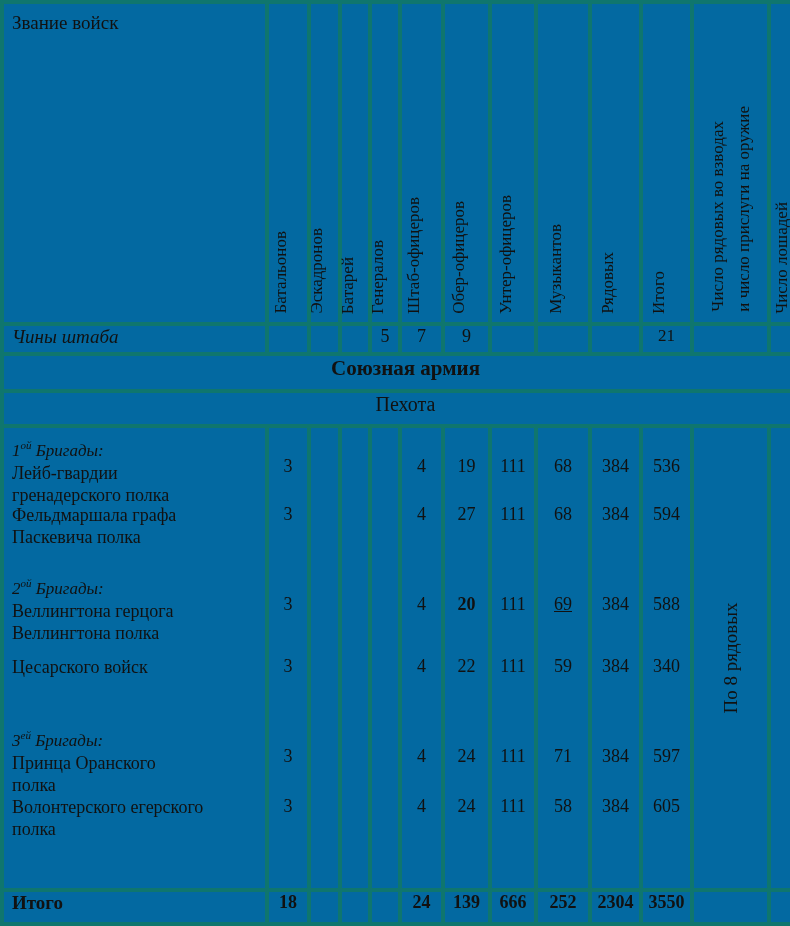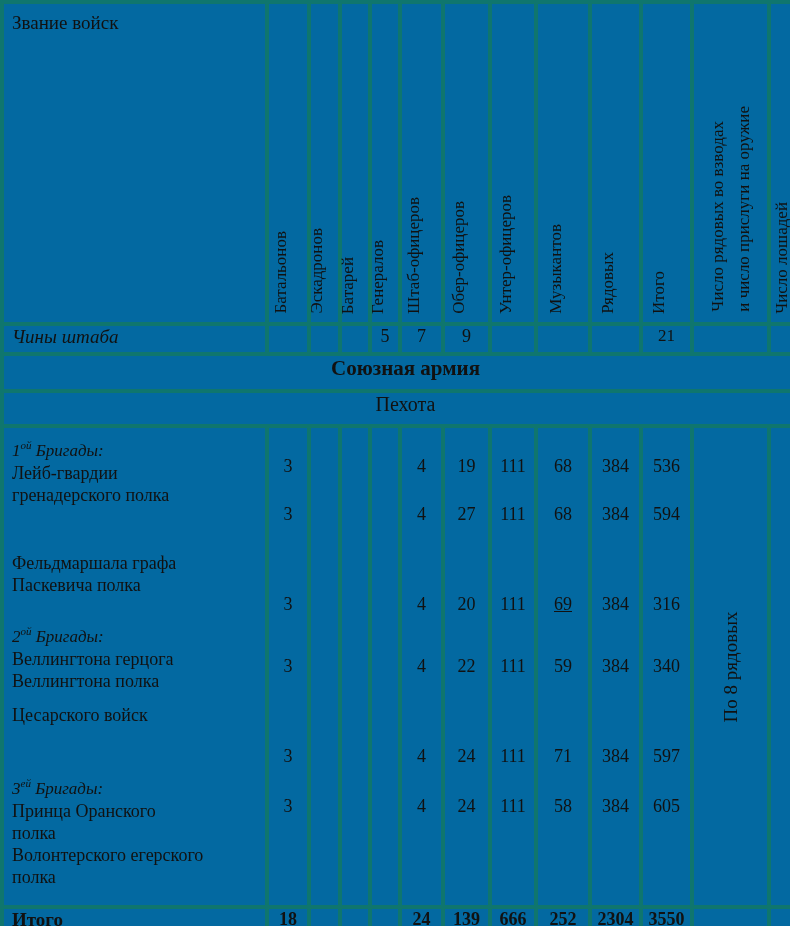--- a/index.html
+++ b/index.html
@@ -270,21 +270,21 @@
   </tr>
 
   <tr>
     <td class="name-col">
       <div class="name-list" id="name-list">
               <div class="name-item" style="height: 70px;">
                 <span class="brig">1<sup>ой</sup> Бригады:</span>
                 <span class="reg">Лейб-гвардии</span>
                 <span class="reg">гренадерского полка</span>
               </div>
-              <div class="name-item" style="height: 68px; margin-top: 48px;">
+              <div class="name-item" style="height: 68px;">
                 <span class="reg">Фельдмаршала графа</span>
                 <span class="reg">Паскевича полка</span>
               </div>
               <div class="name-item" style="height: 84px;">
                 <span class="brig">2<sup>ой</sup> Бригады:</span>
                 <span class="reg">Веллингтона герцога</span>
                 <span class="reg">Веллингтона полка</span>
               </div>
               <div class="name-item" style="height: 68px;">
                 <span class="reg">Цесарского войск</span>
@@ -347,21 +347,21 @@
               <div style="height: 84px; display: flex; align-items: flex-start; justify-content: center; padding-top: 28px; box-sizing: border-box;">4</div>
               <div style="height: 68px; display: flex; align-items: flex-start; justify-content: center; padding-top: 6px; box-sizing: border-box;">4</div>
               <div style="height: 72px; display: flex; align-items: flex-start; justify-content: center; padding-top: 28px; box-sizing: border-box;">4</div>
               <div style="height: 67px; display: flex; align-items: flex-start; justify-content: center; padding-top: 6px; box-sizing: border-box;">4</div>
             </div>
           </td>
     <td class="cells">
             <div id="col-5">
               <div style="height: 70px; display: flex; align-items: flex-start; justify-content: center; padding-top: 28px; box-sizing: border-box;">19</div>
               <div style="height: 68px; display: flex; align-items: flex-start; justify-content: center; padding-top: 6px; box-sizing: border-box;">27</div>
-              <div style="height: 84px; display: flex; align-items: flex-start; justify-content: center; padding-top: 28px; box-sizing: border-box;">20</div>
+              <div style="height: 84px; display: flex; align-items: flex-start; justify-content: center; padding-top: 28px; box-sizing: border-box; font-weight: bold;">20</div>
               <div style="height: 68px; display: flex; align-items: flex-start; justify-content: center; padding-top: 6px; box-sizing: border-box;">22</div>
               <div style="height: 72px; display: flex; align-items: flex-start; justify-content: center; padding-top: 28px; box-sizing: border-box;">24</div>
               <div style="height: 67px; display: flex; align-items: flex-start; justify-content: center; padding-top: 6px; box-sizing: border-box;">24</div>
             </div>
           </td>
     <td class="cells">
             <div id="col-6">
               <div style="height: 70px; display: flex; align-items: flex-start; justify-content: center; padding-top: 28px; box-sizing: border-box;">111</div>
               <div style="height: 68px; display: flex; align-items: flex-start; justify-content: center; padding-top: 6px; box-sizing: border-box;">111</div>
               <div style="height: 84px; display: flex; align-items: flex-start; justify-content: center; padding-top: 28px; box-sizing: border-box;">111</div>
@@ -387,21 +387,21 @@
               <div style="height: 84px; display: flex; align-items: flex-start; justify-content: center; padding-top: 28px; box-sizing: border-box;">384</div>
               <div style="height: 68px; display: flex; align-items: flex-start; justify-content: center; padding-top: 6px; box-sizing: border-box;">384</div>
               <div style="height: 72px; display: flex; align-items: flex-start; justify-content: center; padding-top: 28px; box-sizing: border-box;">384</div>
               <div style="height: 67px; display: flex; align-items: flex-start; justify-content: center; padding-top: 6px; box-sizing: border-box;">384</div>
             </div>
           </td>
     <td class="cells">
             <div id="col-9">
               <div style="height: 70px; display: flex; align-items: flex-start; justify-content: center; padding-top: 28px; box-sizing: border-box;">536</div>
               <div style="height: 68px; display: flex; align-items: flex-start; justify-content: center; padding-top: 6px; box-sizing: border-box;">594</div>
-              <div style="height: 84px; display: flex; align-items: flex-start; justify-content: center; padding-top: 28px; box-sizing: border-box;">316</div>
+              <div style="height: 84px; display: flex; align-items: flex-start; justify-content: center; padding-top: 28px; box-sizing: border-box;">588</div>
               <div style="height: 68px; display: flex; align-items: flex-start; justify-content: center; padding-top: 6px; box-sizing: border-box;">340</div>
               <div style="height: 72px; display: flex; align-items: flex-start; justify-content: center; padding-top: 28px; box-sizing: border-box;">597</div>
               <div style="height: 67px; display: flex; align-items: flex-start; justify-content: center; padding-top: 6px; box-sizing: border-box;">605</div>
             </div>
           </td>
     <td class="vmerge">
       <div class="vtxt2">По 8 рядовых</div>
     </td>
     <td class="cells">
             <div id="col-11">

